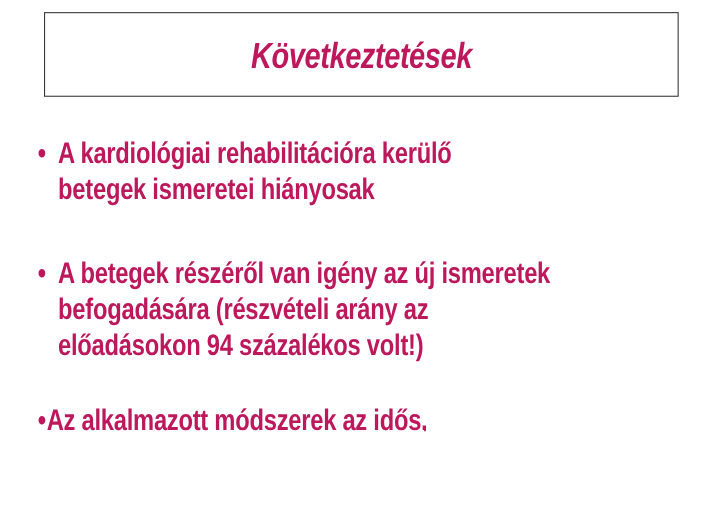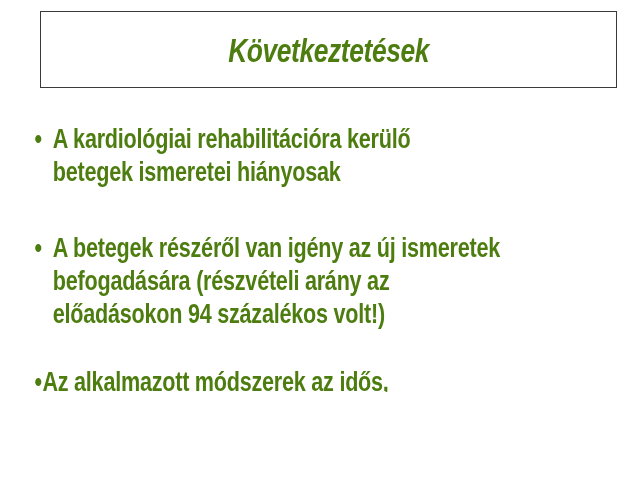--- a/index.html
+++ b/index.html
@@ -3,21 +3,21 @@
 <meta charset="utf-8">
 <style>
   html, body { margin: 0; padding: 0; }
   .slide {
     position: relative;
     width: 640px;
     height: 392px;
     background: #ffffff;
     overflow: hidden;
     font-family: "Liberation Sans", "DejaVu Sans", sans-serif;
-    color: #4d7c0f;
+    color: #be185d;
   }
   .title-box {
     position: absolute;
     left: 40px;
     top: 11px;
     width: 577px;
     height: 77px;
     border: 1.5px solid #3a3a3a;
     box-sizing: border-box;
     background: #ffffff;

